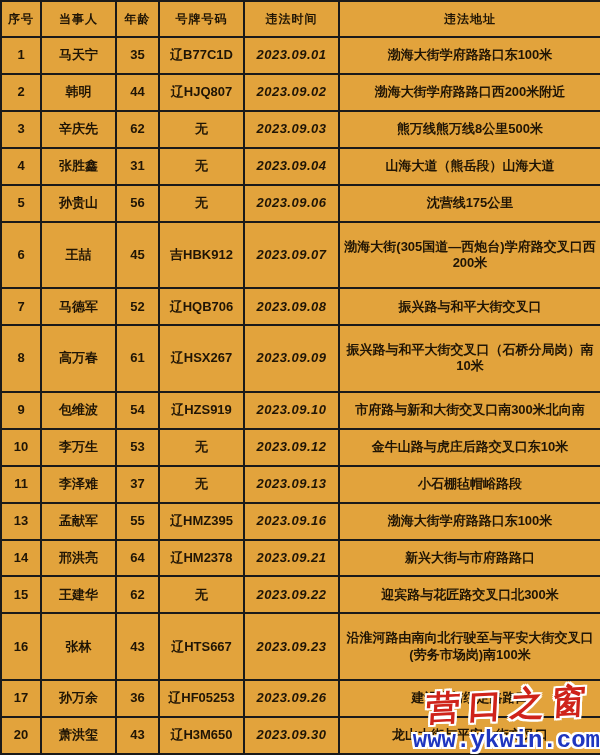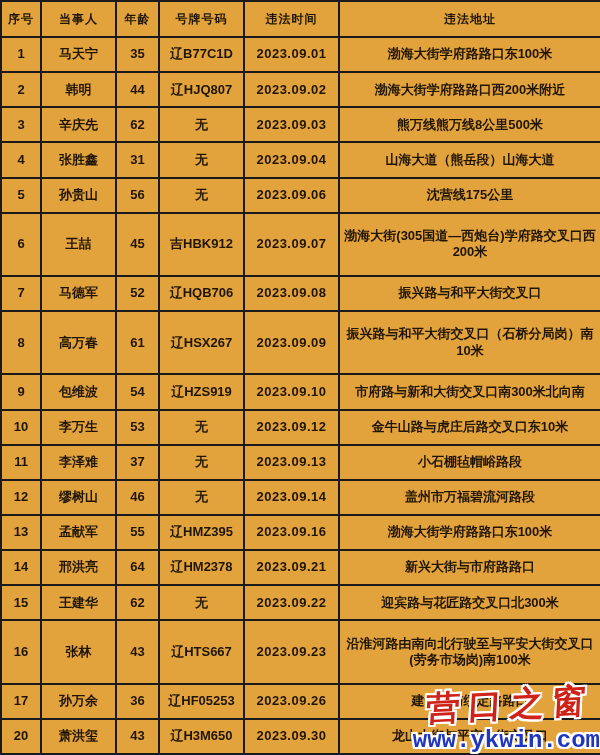--- a/index.html
+++ b/index.html
@@ -33,21 +33,21 @@
     font-size: 12px;
     font-weight: bold;
     height: 32px;
     letter-spacing: 1px;
   }
   table.viol td {
     font-size: 13px;
     line-height: 1.25;
     font-weight: bold;
   }
-  table.viol td.c4 { letter-spacing: 0.5px; }
+  table.viol td.c4 { letter-spacing: 0.5px; font-style: italic; }
   .wm {
     position: absolute;
     pointer-events: none;
     font-weight: bold;
     white-space: nowrap;
   }
   .wm-cn {
     right: 6px;
     bottom: 27px;
     font-size: 34px;
@@ -174,28 +174,20 @@
       </tr>
       <tr>
         <td class="c0">11</td>
         <td class="c1">李泽难</td>
         <td class="c2">37</td>
         <td class="c3">无</td>
         <td class="c4">2023.09.13</td>
         <td class="c5">小石棚毡帽峪路段</td>
       </tr>
       <tr>
-        <td class="c0">12</td>
-        <td class="c1">缪树山</td>
-        <td class="c2">46</td>
-        <td class="c3">无</td>
-        <td class="c4">2023.09.14</td>
-        <td class="c5">盖州市万福碧流河路段</td>
-      </tr>
-      <tr>
         <td class="c0">13</td>
         <td class="c1">孟献军</td>
         <td class="c2">55</td>
         <td class="c3">辽HMZ395</td>
         <td class="c4">2023.09.16</td>
         <td class="c5">渤海大街学府路路口东100米</td>
       </tr>
       <tr>
         <td class="c0">14</td>
         <td class="c1">邢洪亮</td>

